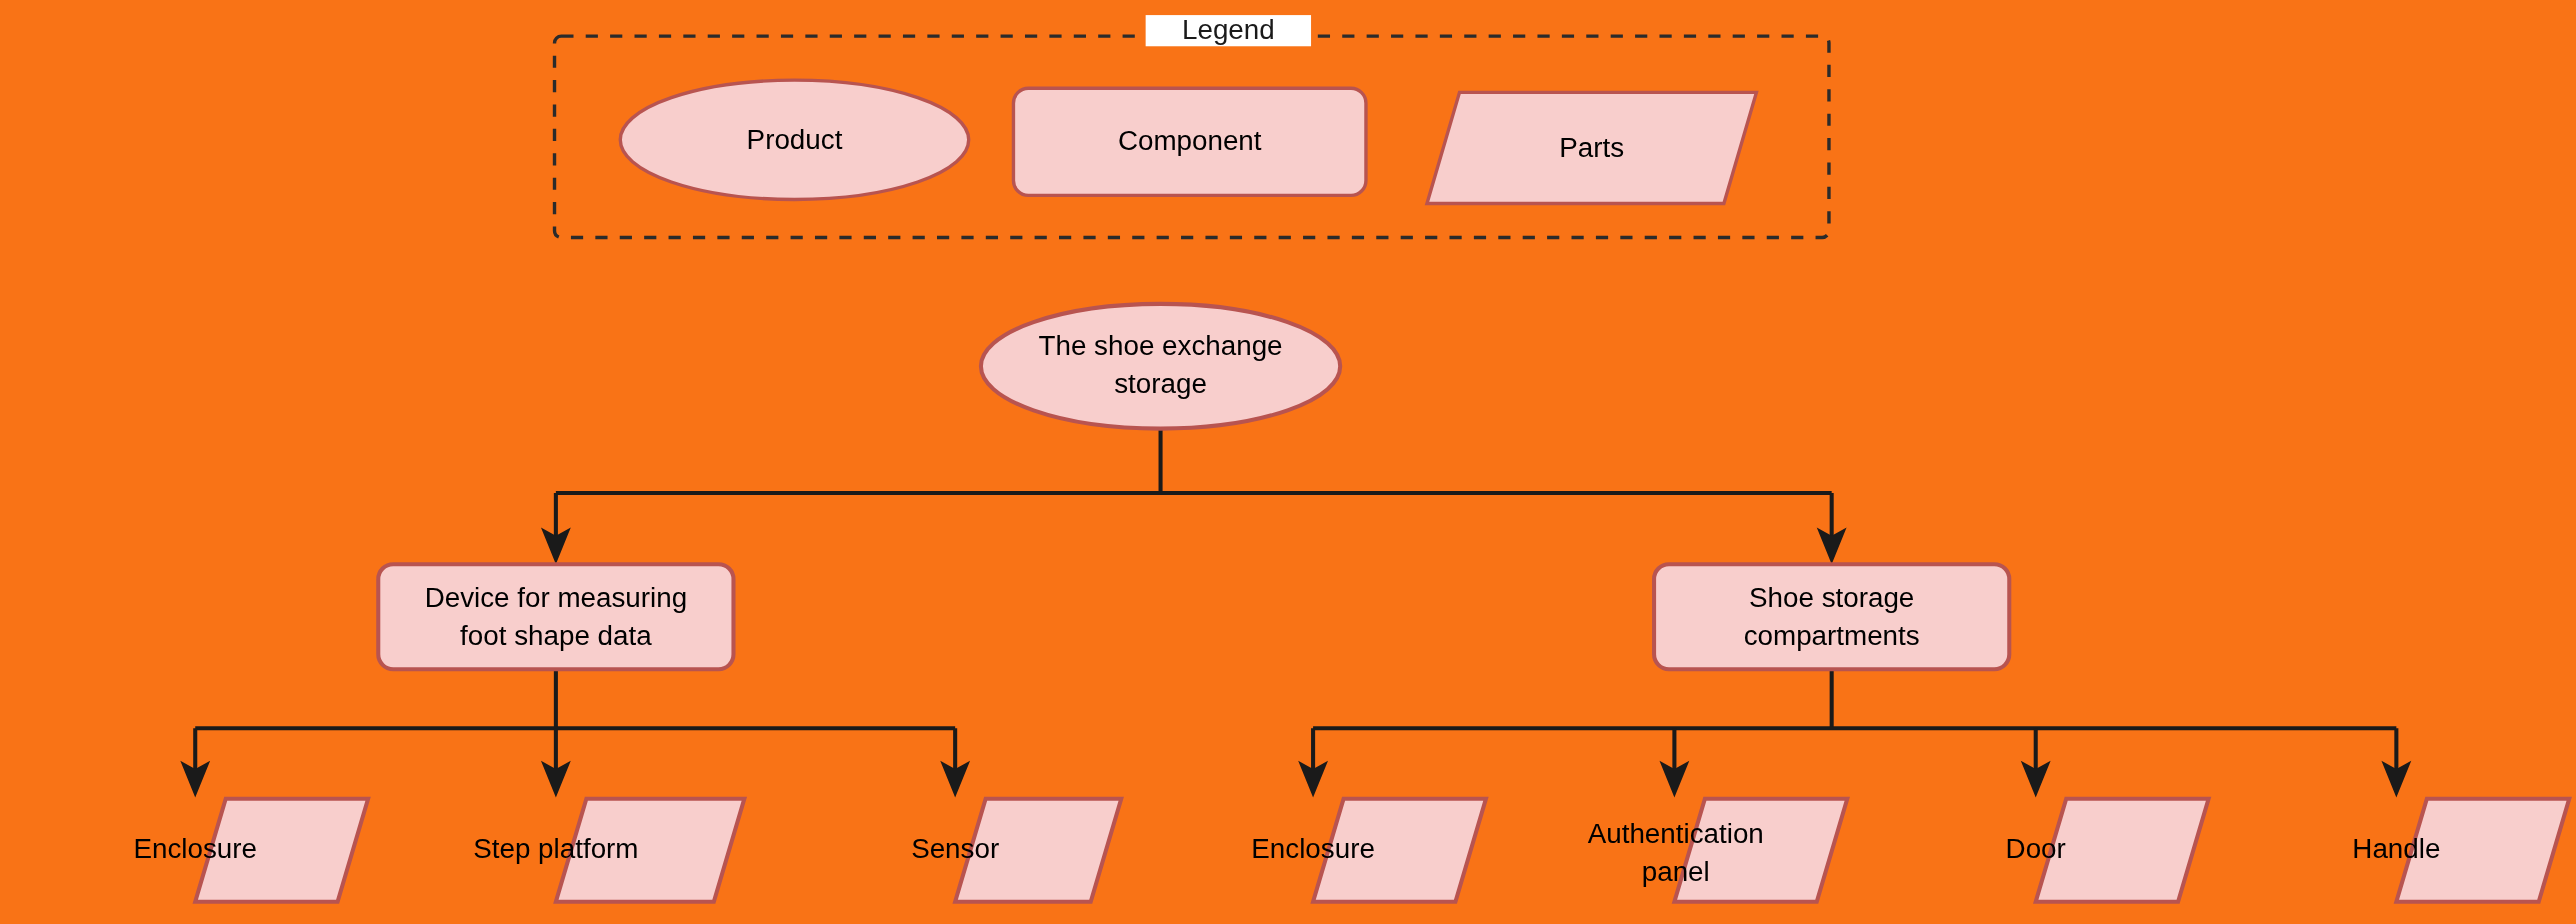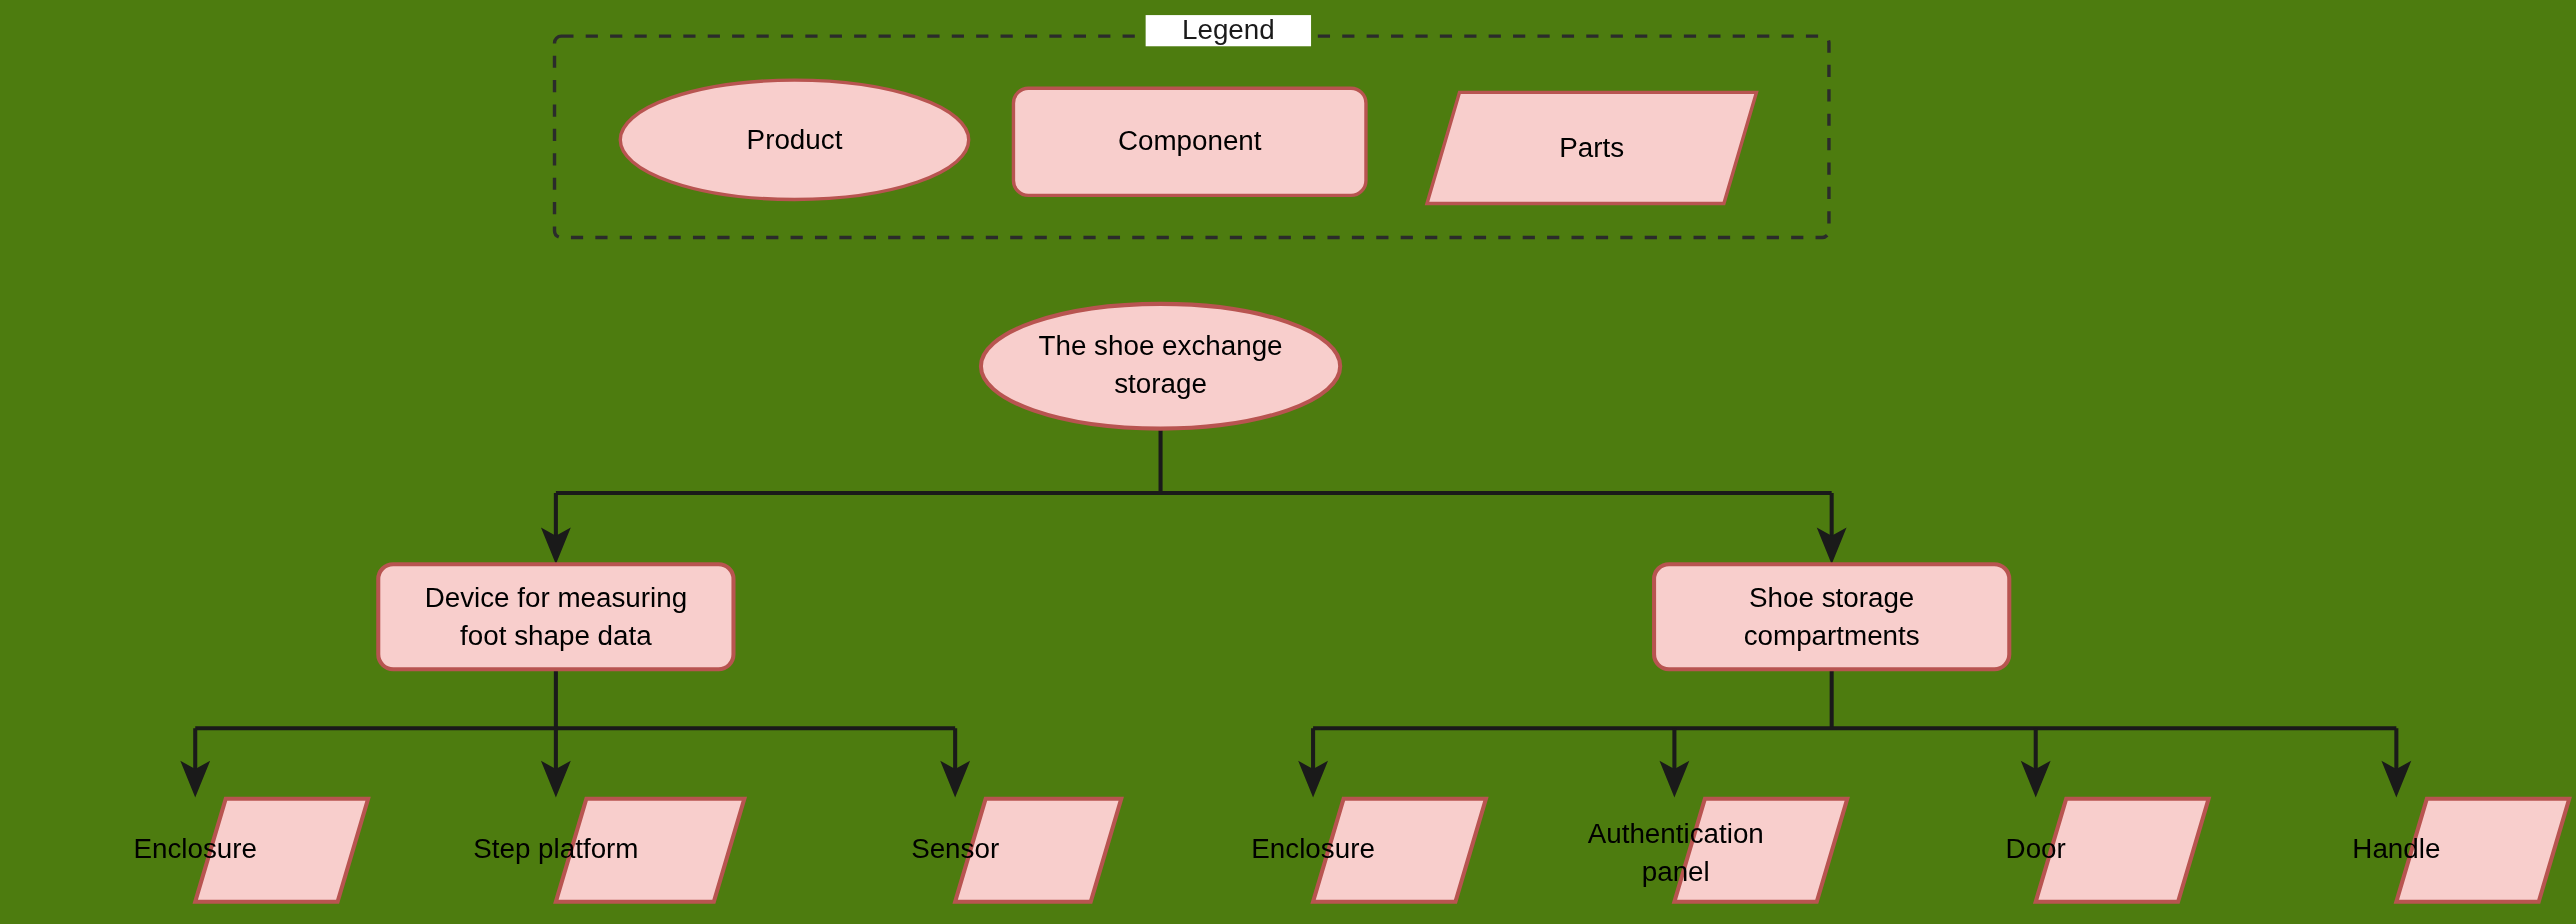--- a/index.html
+++ b/index.html
@@ -11,21 +11,21 @@
   body {
     width: 2576px;
     height: 925px;
     font-family: "Liberation Sans", sans-serif;
     overflow: hidden;
   }
   #diagram-root {
     position: relative;
     width: 2576px;
     height: 925px;
-    background: #4d7c0f;
+    background: #f97316;
   }
   svg#diagram-canvas {
     display: block;
     width: 2576px;
     height: 925px;
   }
   .node-shape {
     fill: #f8cecc;
     stroke: #b85450;
     stroke-width: 6;

